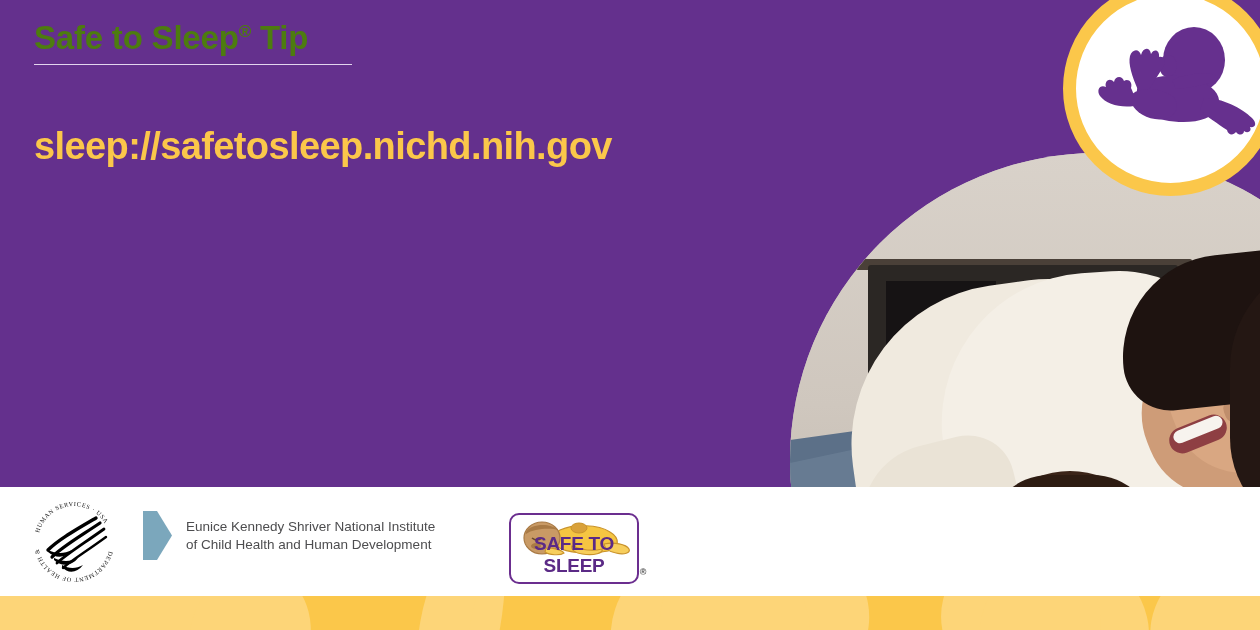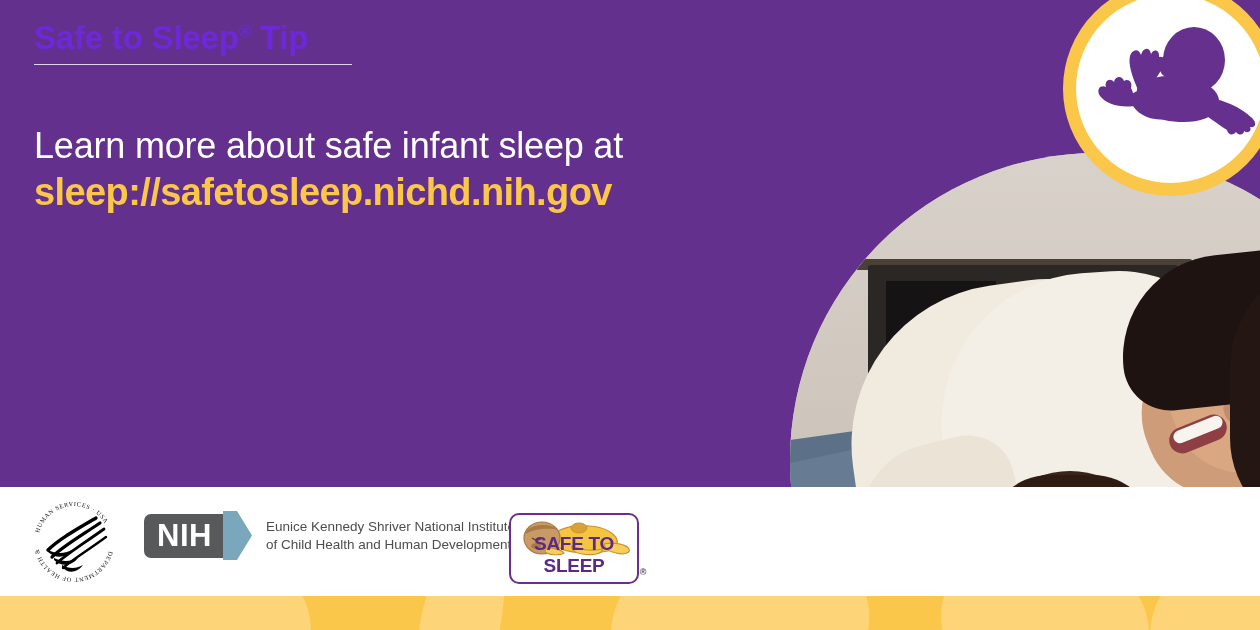--- a/index.html
+++ b/index.html
@@ -63,21 +63,21 @@
   .sw9 { left: 1150px; top: -40px;  width: 160px; height: 150px; transform: rotate(-14deg); }
 
   
   .text-col {
     position: absolute;
     left: 34px;
     top: 20px;
     width: 760px;
   }
   .tip-title {
-    color: #6d28d9;
+    color: #4d7c0f;
     font-size: 33px;
     font-weight: bold;
     letter-spacing: -0.2px;
     line-height: 1.1;
     white-space: nowrap;
   }
   .tip-title .reg {
     font-size: 17px;
     vertical-align: super;
     line-height: 0;
@@ -360,21 +360,20 @@
   </div>
 
   <div class="text-col">
     <div class="tip-title">
       <span>Safe to Sleep</span><span class="reg">®</span><span> Tip</span>
     </div>
     <div class="title-rule"></div>
 
 
     <div class="learn-block">
-      <div class="learn-line">Learn more about safe infant sleep at</div>
       <div class="url-line">sleep://safetosleep.nichd.nih.gov</div>
     </div>
   </div>
 
   <div class="white-band"></div>
 
   <div class="logos">
 
     <div class="hhs-seal">
       <svg width="92" height="92" viewBox="0 0 92 92">
@@ -394,21 +393,20 @@
           <path d="M29 67 C39 58, 52 50, 76 33" stroke-width="2.8"></path>
           <path d="M35 72 C44 64, 56 57, 78 41" stroke-width="2.4"></path>
         </g>
         <path d="M20 54 C28 58, 36 58, 44 54 C38 62, 28 63, 20 56 Z" fill="#000"></path>
         <path d="M26 62 C34 66, 42 66, 50 62 C44 70, 33 71, 26 64 Z" fill="#000"></path>
         <path d="M34 69 C41 73, 48 73, 55 69 C49 77, 40 78, 34 71 Z" fill="#000"></path>
       </svg>
     </div>
 
     <div class="nih-logo">
-      <div class="nih-box">NIH</div>
       <div class="nih-chevron">
         <svg width="30" height="49" viewBox="0 0 30 49">
           <path d="M0 0 L14 0 L29 24.5 L14 49 L0 49 Z" fill="#7BA7BC"></path>
         </svg>
       </div>
       <div class="nih-text">
         <div><span class="ital">Eunice Kennedy Shriver</span><span> National Institute</span></div>
         <div>of Child Health and Human Development</div>
       </div>
     </div>

